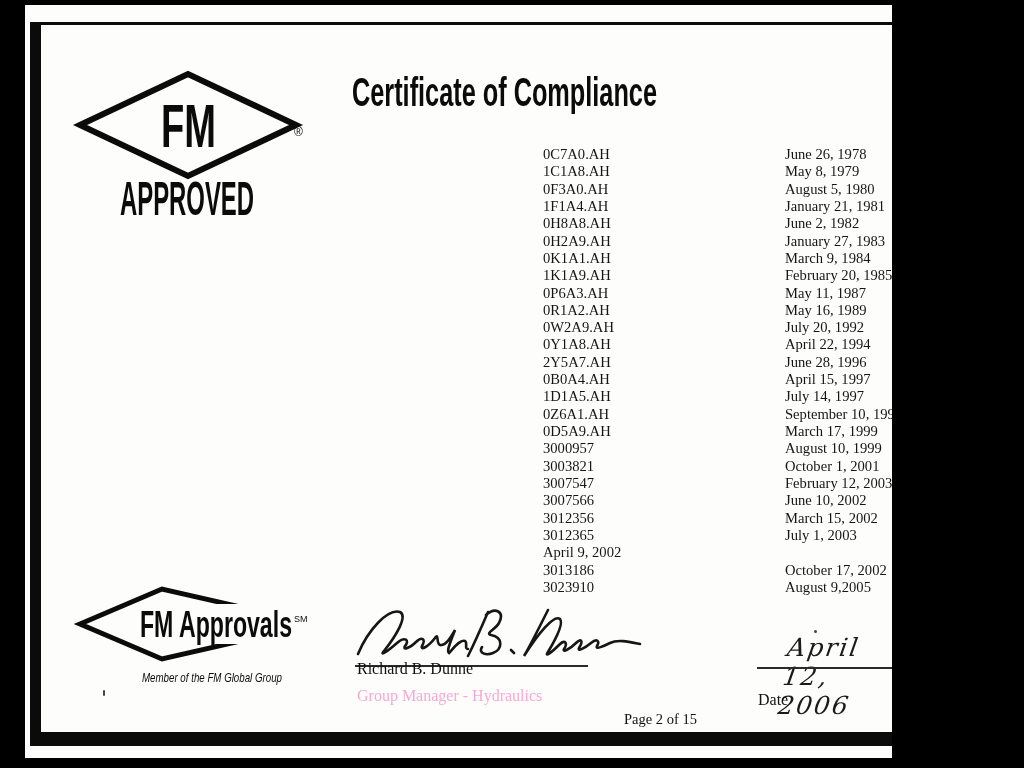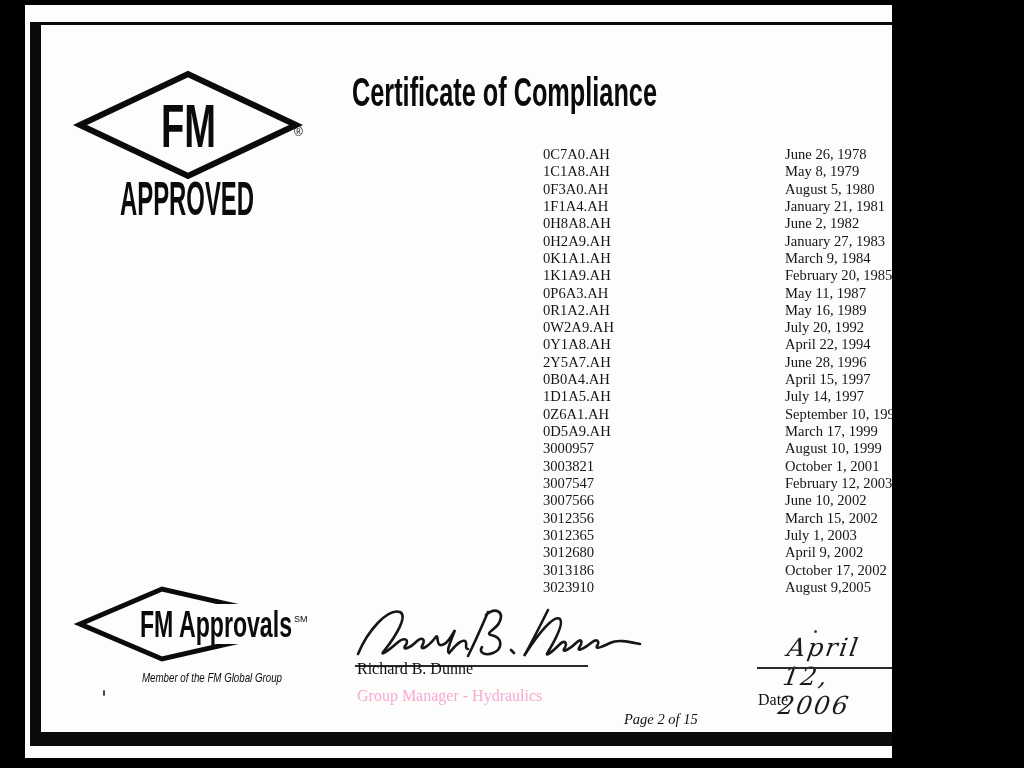--- a/index.html
+++ b/index.html
@@ -18,21 +18,21 @@
   .cert-date{flex:none;}
   .sig-svg{position:absolute;left:352px;top:604px;}
   .sig-line{position:absolute;left:355px;top:665px;width:233px;height:2px;background:#2a2a2a;}
   .sig-name{position:absolute;left:357px;top:660px;font-size:16px;color:#111;}
   .sig-role{position:absolute;left:357px;top:687px;font-size:16px;color:#f9a8d4;}
   .hand-date{position:absolute;left:783px;top:633px;font-size:25px;color:#1a1a1a;
              font-style:italic;letter-spacing:2px;transform:skewX(-9deg);
              font-family:"DejaVu Serif", serif;}
   .date-line{position:absolute;left:757px;top:667px;width:164px;height:2px;background:#2a2a2a;}
   .date-label{position:absolute;left:758px;top:671px;font-size:16px;color:#111;margin-top:20px;}
-  .footer{position:absolute;left:624px;top:711px;font-size:14.5px;color:#111;font-style:italic;}
+  .footer{position:absolute;left:624px;top:711px;font-size:14.5px;color:#111;}
   .dot{position:absolute;width:3px;height:3px;background:#444;border-radius:50%;}
   .dot-a{left:814px;top:630px;}
   .dot-b{left:103px;top:690px;width:2px;height:6px;border-radius:1px;}
   svg text{font-family:"Liberation Sans", sans-serif;fill:#0b0b0b;}
 </style>
 </head>
 <body>
 
 <div class="scan">
   <div class="page"></div>
@@ -159,21 +159,20 @@
       <span class="cert-id">3012356</span>
       <span class="cert-date">March 15, 2002</span>
     </div>
 
     <div class="cert-row">
       <span class="cert-id">3012365</span>
       <span class="cert-date">July 1, 2003</span>
     </div>
 
     <div class="cert-row">
-      <span class="cert-id">3012680</span>
       <span class="cert-date">April 9, 2002</span>
     </div>
 
     <div class="cert-row">
       <span class="cert-id">3013186</span>
       <span class="cert-date">October 17, 2002</span>
     </div>
 
     <div class="cert-row">
       <span class="cert-id">3023910</span>

